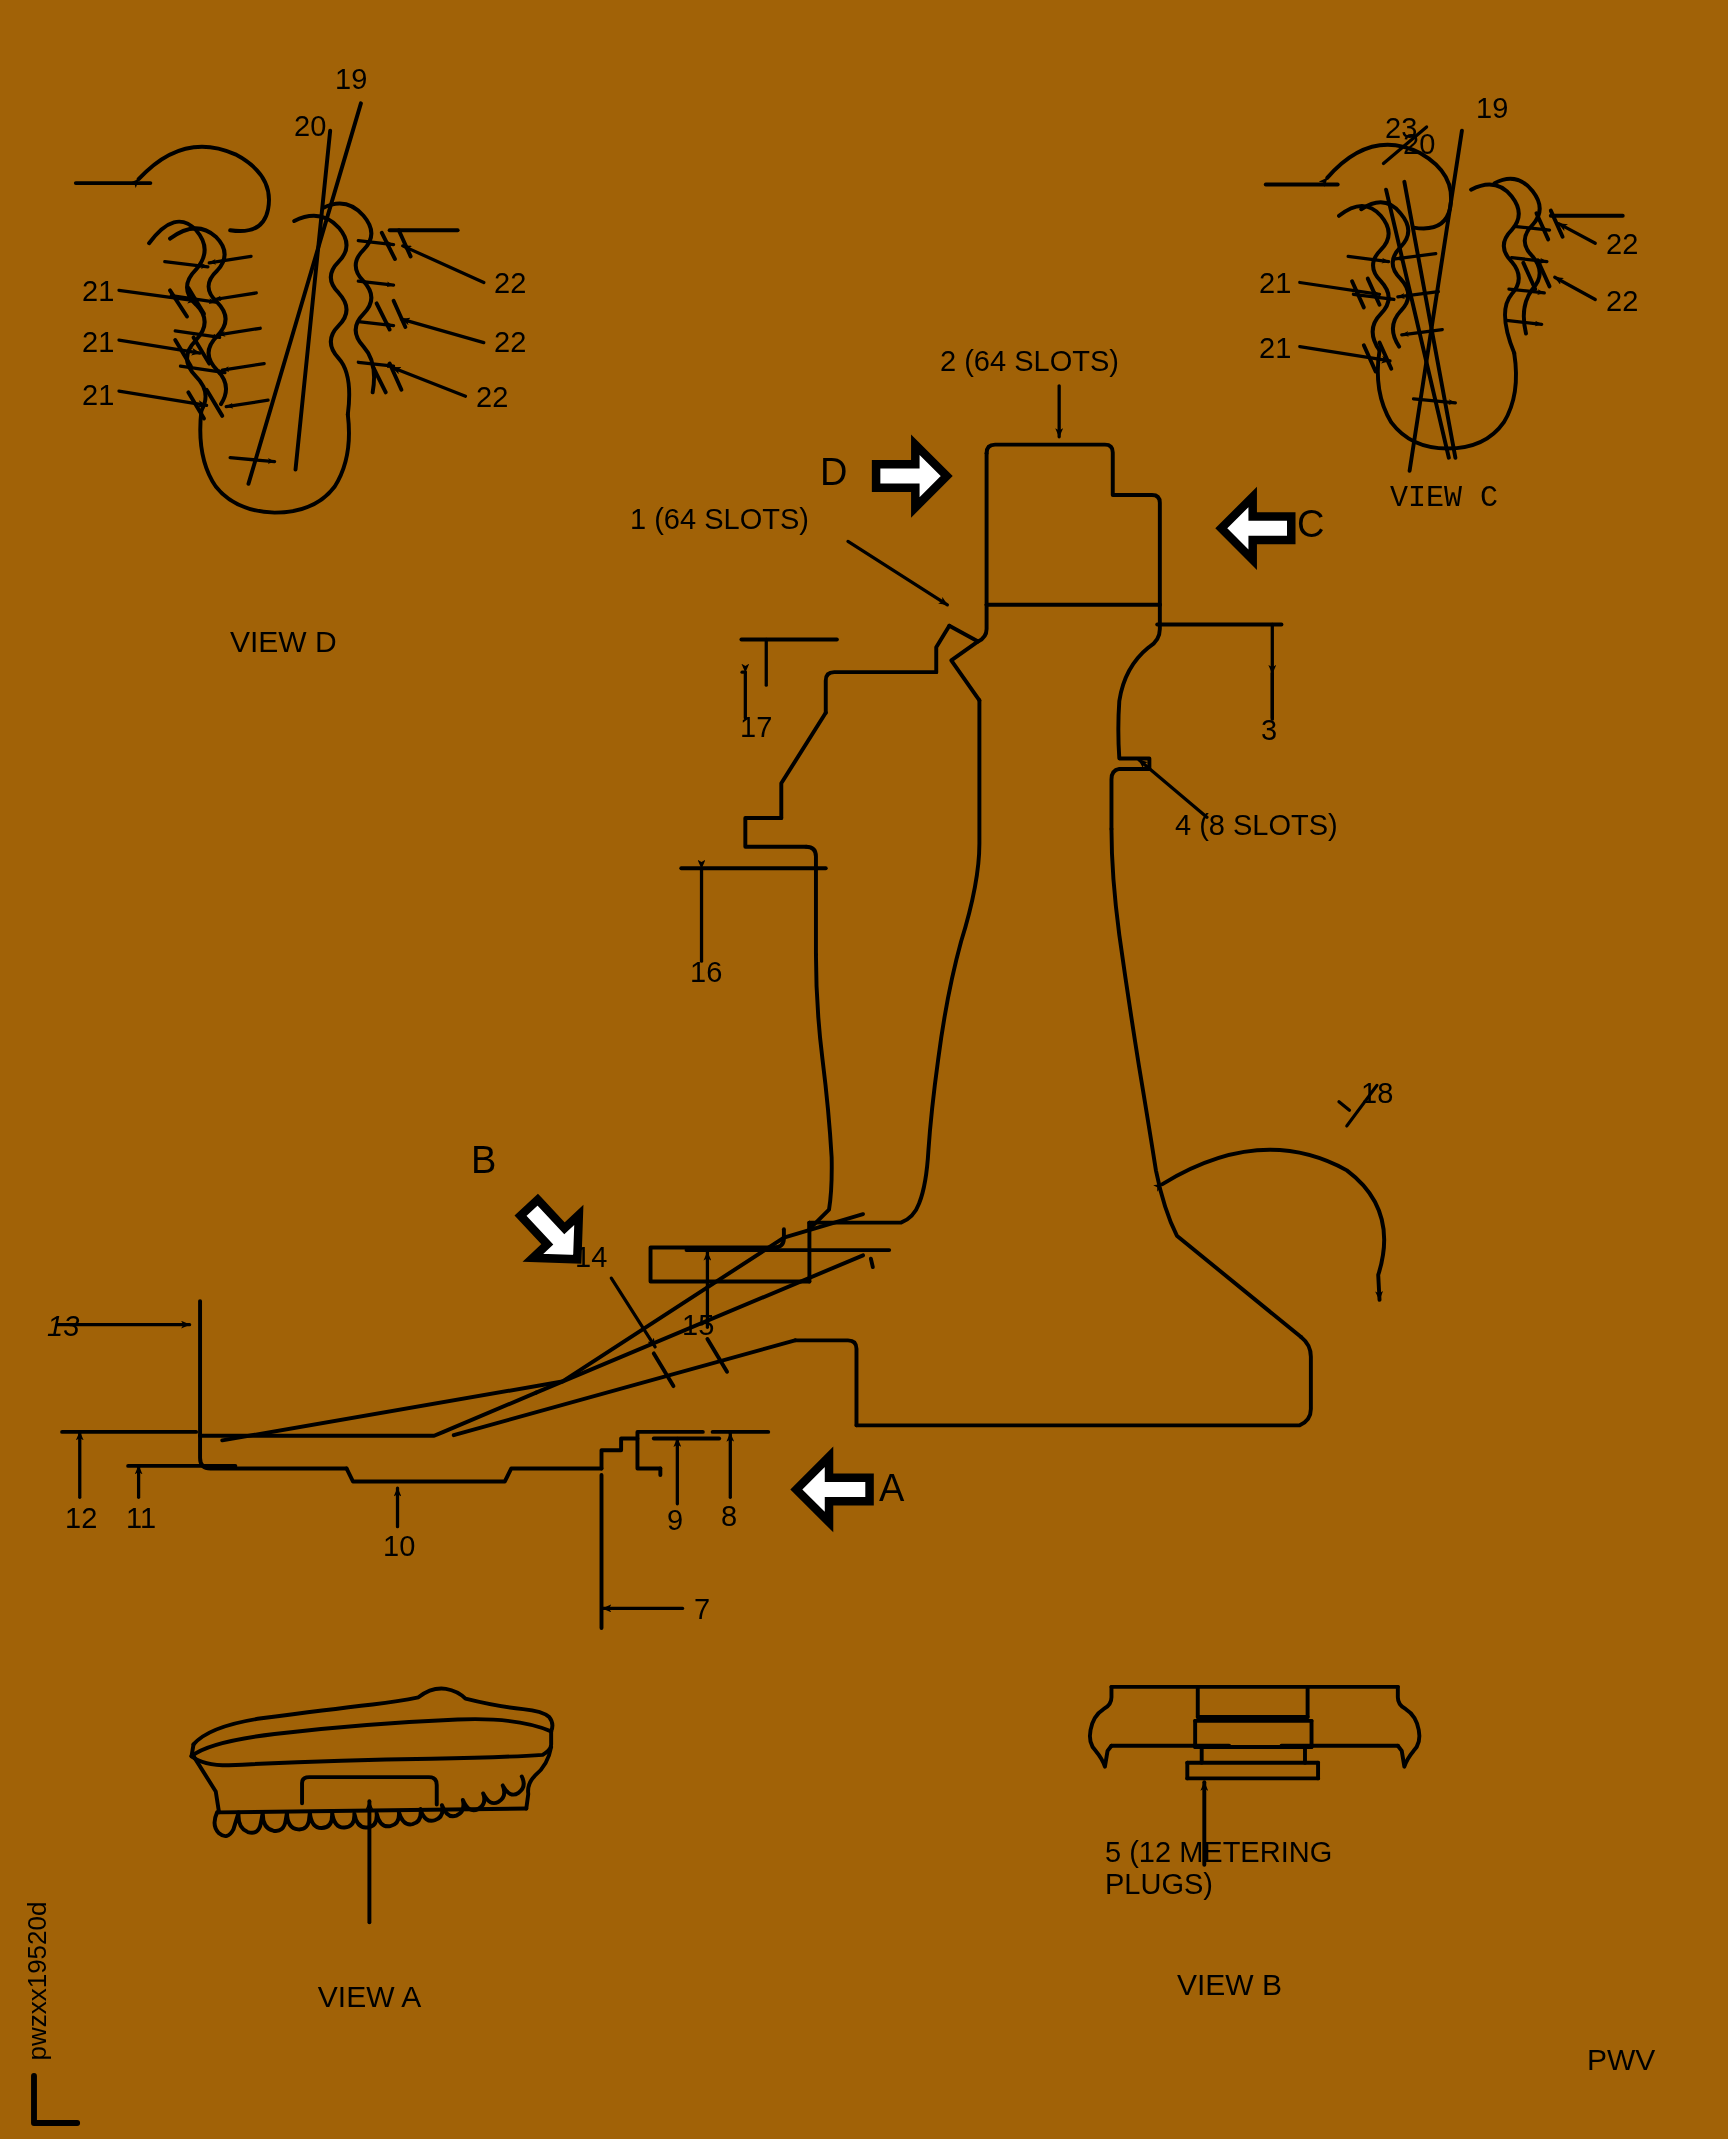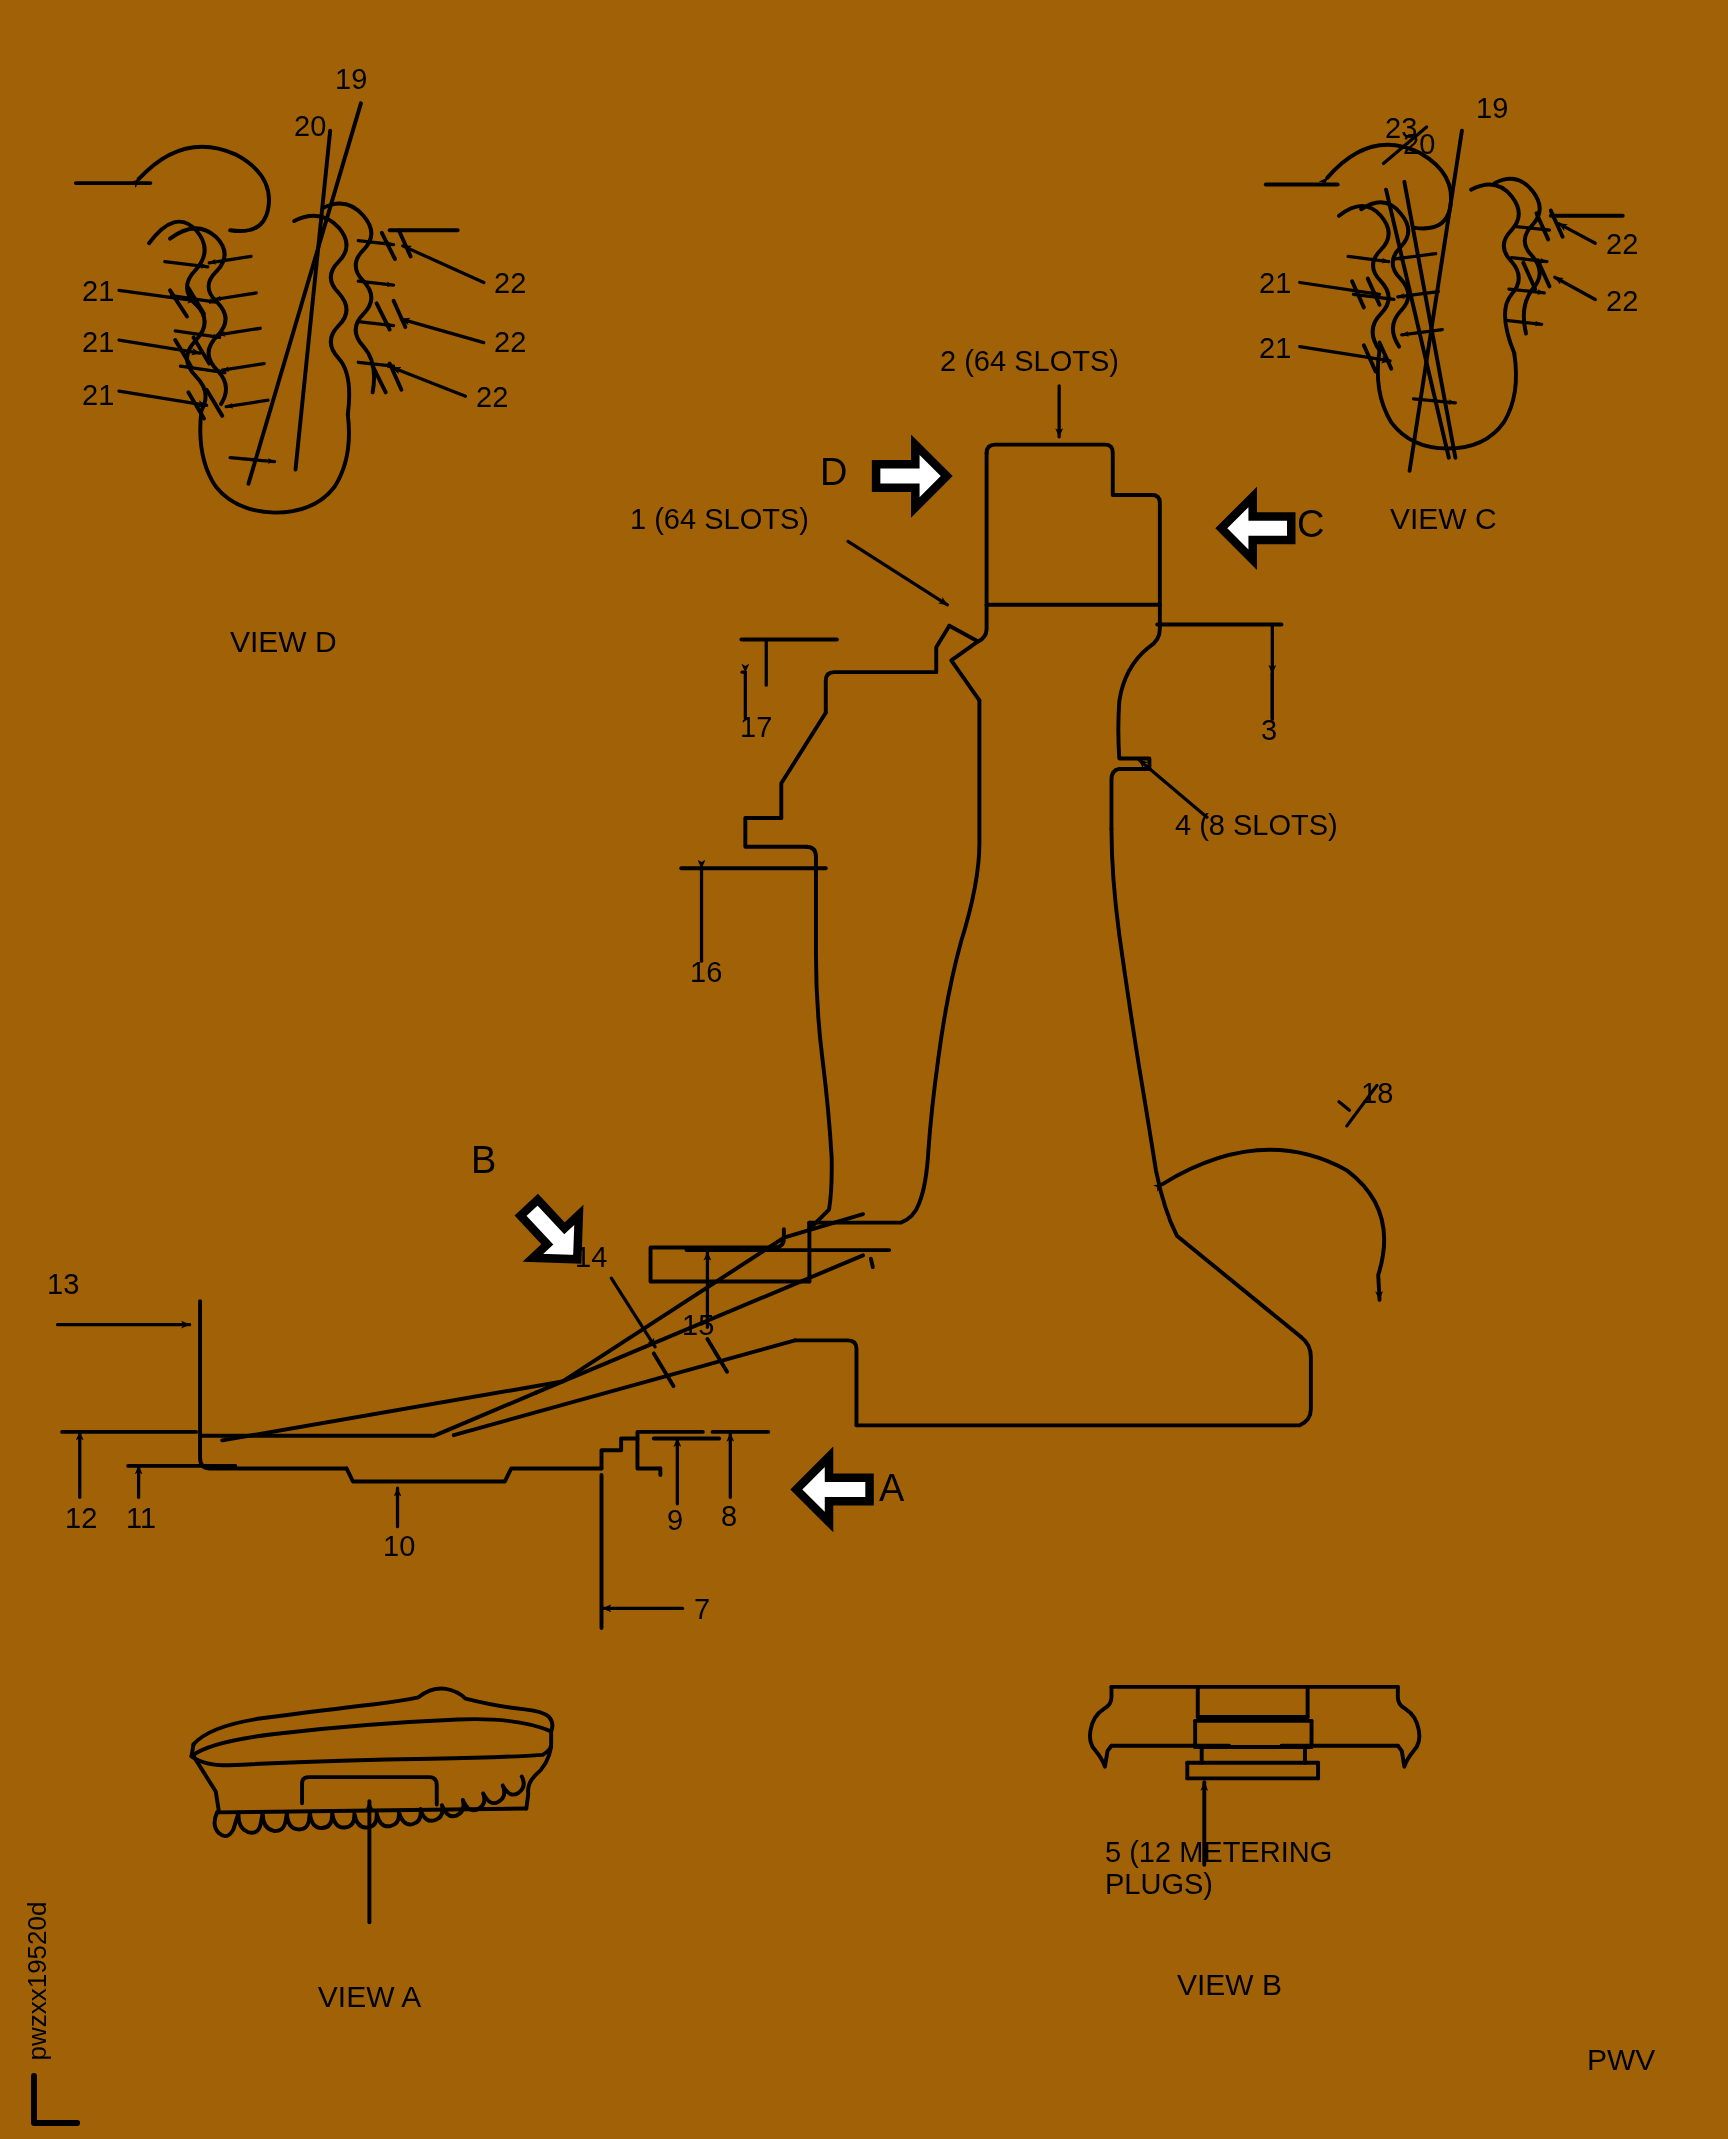--- a/index.html
+++ b/index.html
@@ -357,32 +357,32 @@
 <div class="lbl n" style="left:476px;top:381px;">22</div>
 <div class="lbl view" style="left:230px;top:588px;margin-top:37px;">VIEW D</div>
 
 <div class="lbl n" style="left:1476px;top:92px;">19</div>
 <div class="lbl n" style="left:1403px;top:128px;">20</div>
 <div class="lbl n" style="left:1385px;top:112px;">23</div>
 <div class="lbl n" style="left:1259px;top:267px;">21</div>
 <div class="lbl n" style="left:1259px;top:332px;">21</div>
 <div class="lbl n" style="left:1606px;top:228px;">22</div>
 <div class="lbl n" style="left:1606px;top:285px;">22</div>
-<div class="lbl view" style="left:1390px;top:502px;">VIEW C</div>
+<div class="lbl view" style="left:1390px;top:482px;font-family:Liberation Mono, monospace;">VIEW C</div>
 
 <div class="lbl n" style="left:940px;top:345px;">2 (64 SLOTS)</div>
 <div class="lbl n" style="left:630px;top:503px;">1 (64 SLOTS)</div>
 <div class="lbl n" style="left:740px;top:711px;">17</div>
 <div class="lbl n" style="left:690px;top:956px;">16</div>
 <div class="lbl n" style="left:1261px;top:714px;">3</div>
 <div class="lbl n" style="left:1175px;top:809px;text-align:right;">4 (8 SLOTS)</div>
 <div class="lbl n" style="left:1361px;top:1077px;">18</div>
 <div class="lbl n" style="left:575px;top:1241px;">14</div>
 <div class="lbl n" style="left:682px;top:1309px;">15</div>
-<div class="lbl n" style="left:47px;top:1268px;">13</div>
+<div class="lbl n" style="left:47px;top:1310px;font-style:italic;">13</div>
 <div class="lbl n" style="left:65px;top:1502px;">12</div>
 <div class="lbl n" style="left:126px;top:1502px;">11</div>
 <div class="lbl n" style="left:383px;top:1530px;">10</div>
 <div class="lbl n" style="left:667px;top:1504px;">9</div>
 <div class="lbl n" style="left:721px;top:1500px;">8</div>
 <div class="lbl n" style="left:694px;top:1593px;">7</div>
 
 <div class="lbl big" style="left:820px;top:451px;">D</div>
 <div class="lbl big" style="left:1297px;top:503px;">C</div>
 <div class="lbl big" style="left:471px;top:1139px;">B</div>

